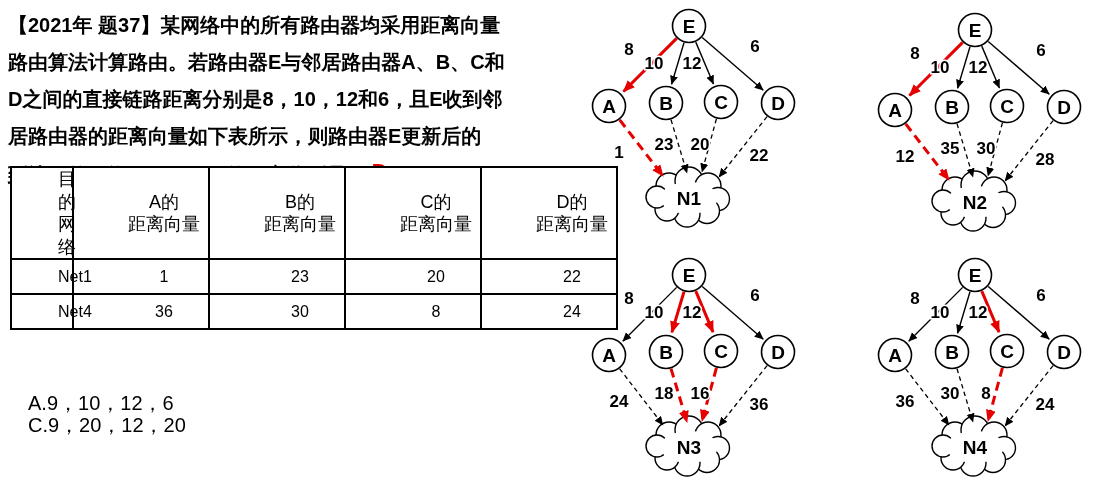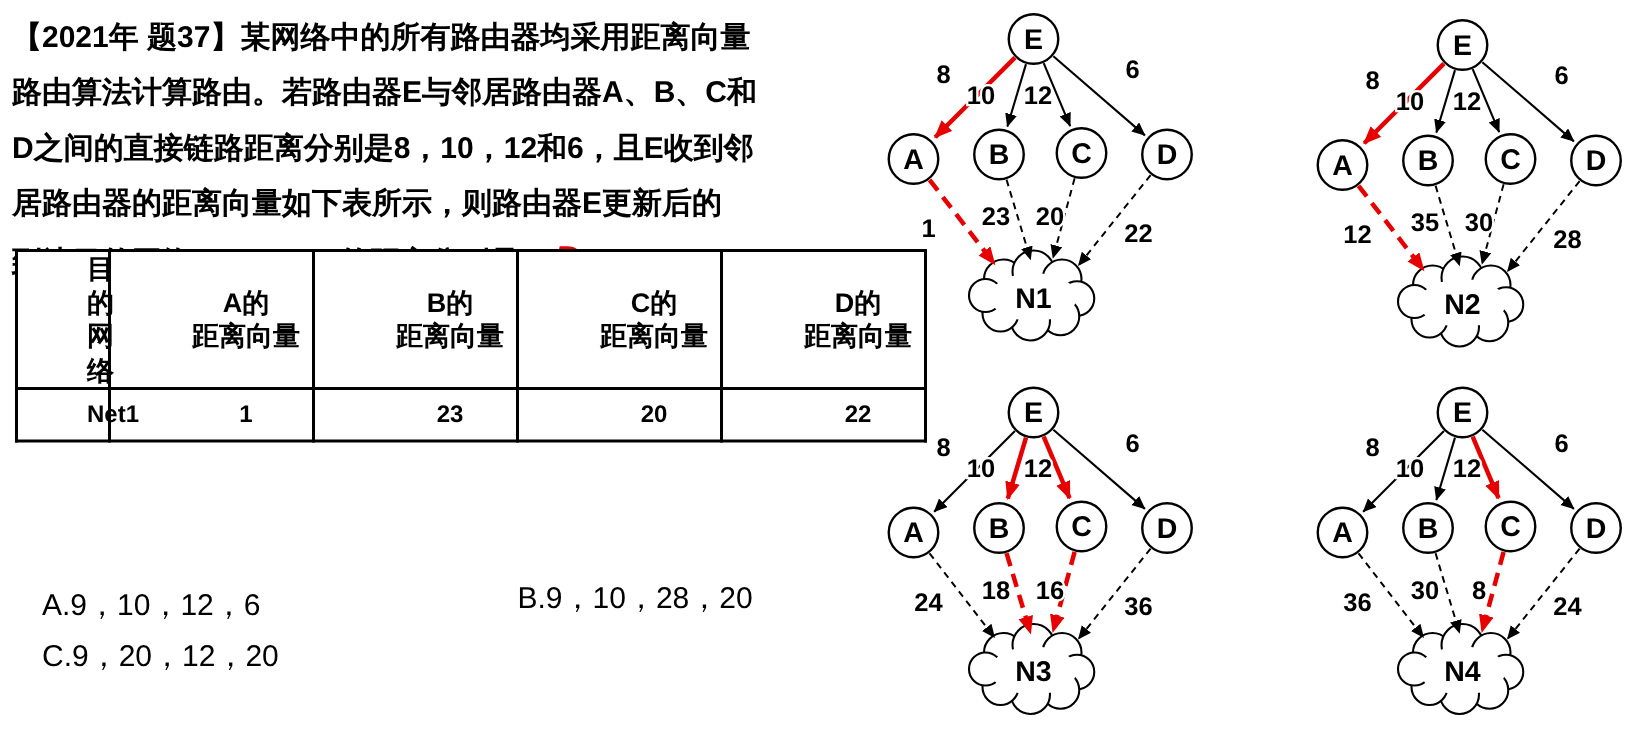--- a/index.html
+++ b/index.html
@@ -7,29 +7,29 @@
   .canvas { position:relative; width:1101px; height:486px; background:#fff; overflow:hidden; color:#000; }
 
   .problem { position:absolute; left:8px; top:7px; width:588px;
     font-size:20px; font-weight:bold; line-height:37px;
     white-space:pre-line; letter-spacing:0px; }
   .answer-letter { font-style:italic; font-size:25px; font-weight:800; padding:0 3px; }
 
   table.dv { position:absolute; left:10px; top:166px; border-collapse:collapse;
     table-layout:fixed; width:547px; }
   table.dv th, table.dv td { border:2px solid #000; text-align:center;
-    font-weight:bold; background:#fff;padding-left:46px; }
+    font-weight:normal; background:#fff;padding-left:46px; }
   table.dv th { height:60px; font-size:18px; line-height:1.25; white-space:pre-line; }
   table.dv td { height:35px; font-size:16px; }
   .c0 { width:62px; } .cn { width:136px; }
 
   .option { position:absolute; font-size:20px; font-weight:normal; white-space:nowrap; }
   .opt-a { left:28px;  top:390px; }
   .opt-b { left:345px; top:385px; }
-  .opt-c { left:28px;  top:424px; }
+  .opt-c { left:28px;  top:412px; }
   .opt-d { left:345px; top:430px; }
 
   .diagrams { position:absolute; left:588px; top:0; width:513px; height:486px;
     display:grid; grid-template-columns:256px 256px; grid-template-rows:243px 243px; }
   .diagram { width:256px; height:243px; }
   .diagram svg text { font-family:"Liberation Sans",sans-serif; font-weight:bold; }
 </style>
 </head>
 <body>
 
@@ -57,25 +57,31 @@
       </tr>
     </thead>
     <tbody>
         <tr>
           <td class="c0">Net1</td>
           <td class="cn">1</td>
           <td class="cn">23</td>
           <td class="cn">20</td>
           <td class="cn">22</td>
         </tr>
+        <tr>
+          <td class="c0">Net4</td>
+          <td class="cn">36</td>
+          <td class="cn">30</td>
+          <td class="cn">8</td>
+          <td class="cn">24</td>
+        </tr>
       </tbody>
   </table>
 
   <span class="option opt-a">A.9，10，12，6</span>
-  <span class="option opt-b">B.9，10，28，20</span>
   <span class="option opt-c">C.9，20，12，20</span>
 
   <div class="diagrams">
     <div class="diagram"><svg viewBox="0 0 256 243" width="256" height="243">
           <defs>
             <marker id="ab0" markerUnits="userSpaceOnUse" markerWidth="10" markerHeight="9" refX="8.5" refY="4" orient="auto">
               <path d="M0,0 L9,4 L0,8 Z" fill="#000"></path>
             </marker>
             <marker id="ar0" markerUnits="userSpaceOnUse" markerWidth="13" markerHeight="11" refX="11" refY="5" orient="auto">
               <path d="M0,0 L12,5 L0,10 Z" fill="#e60000"></path>

